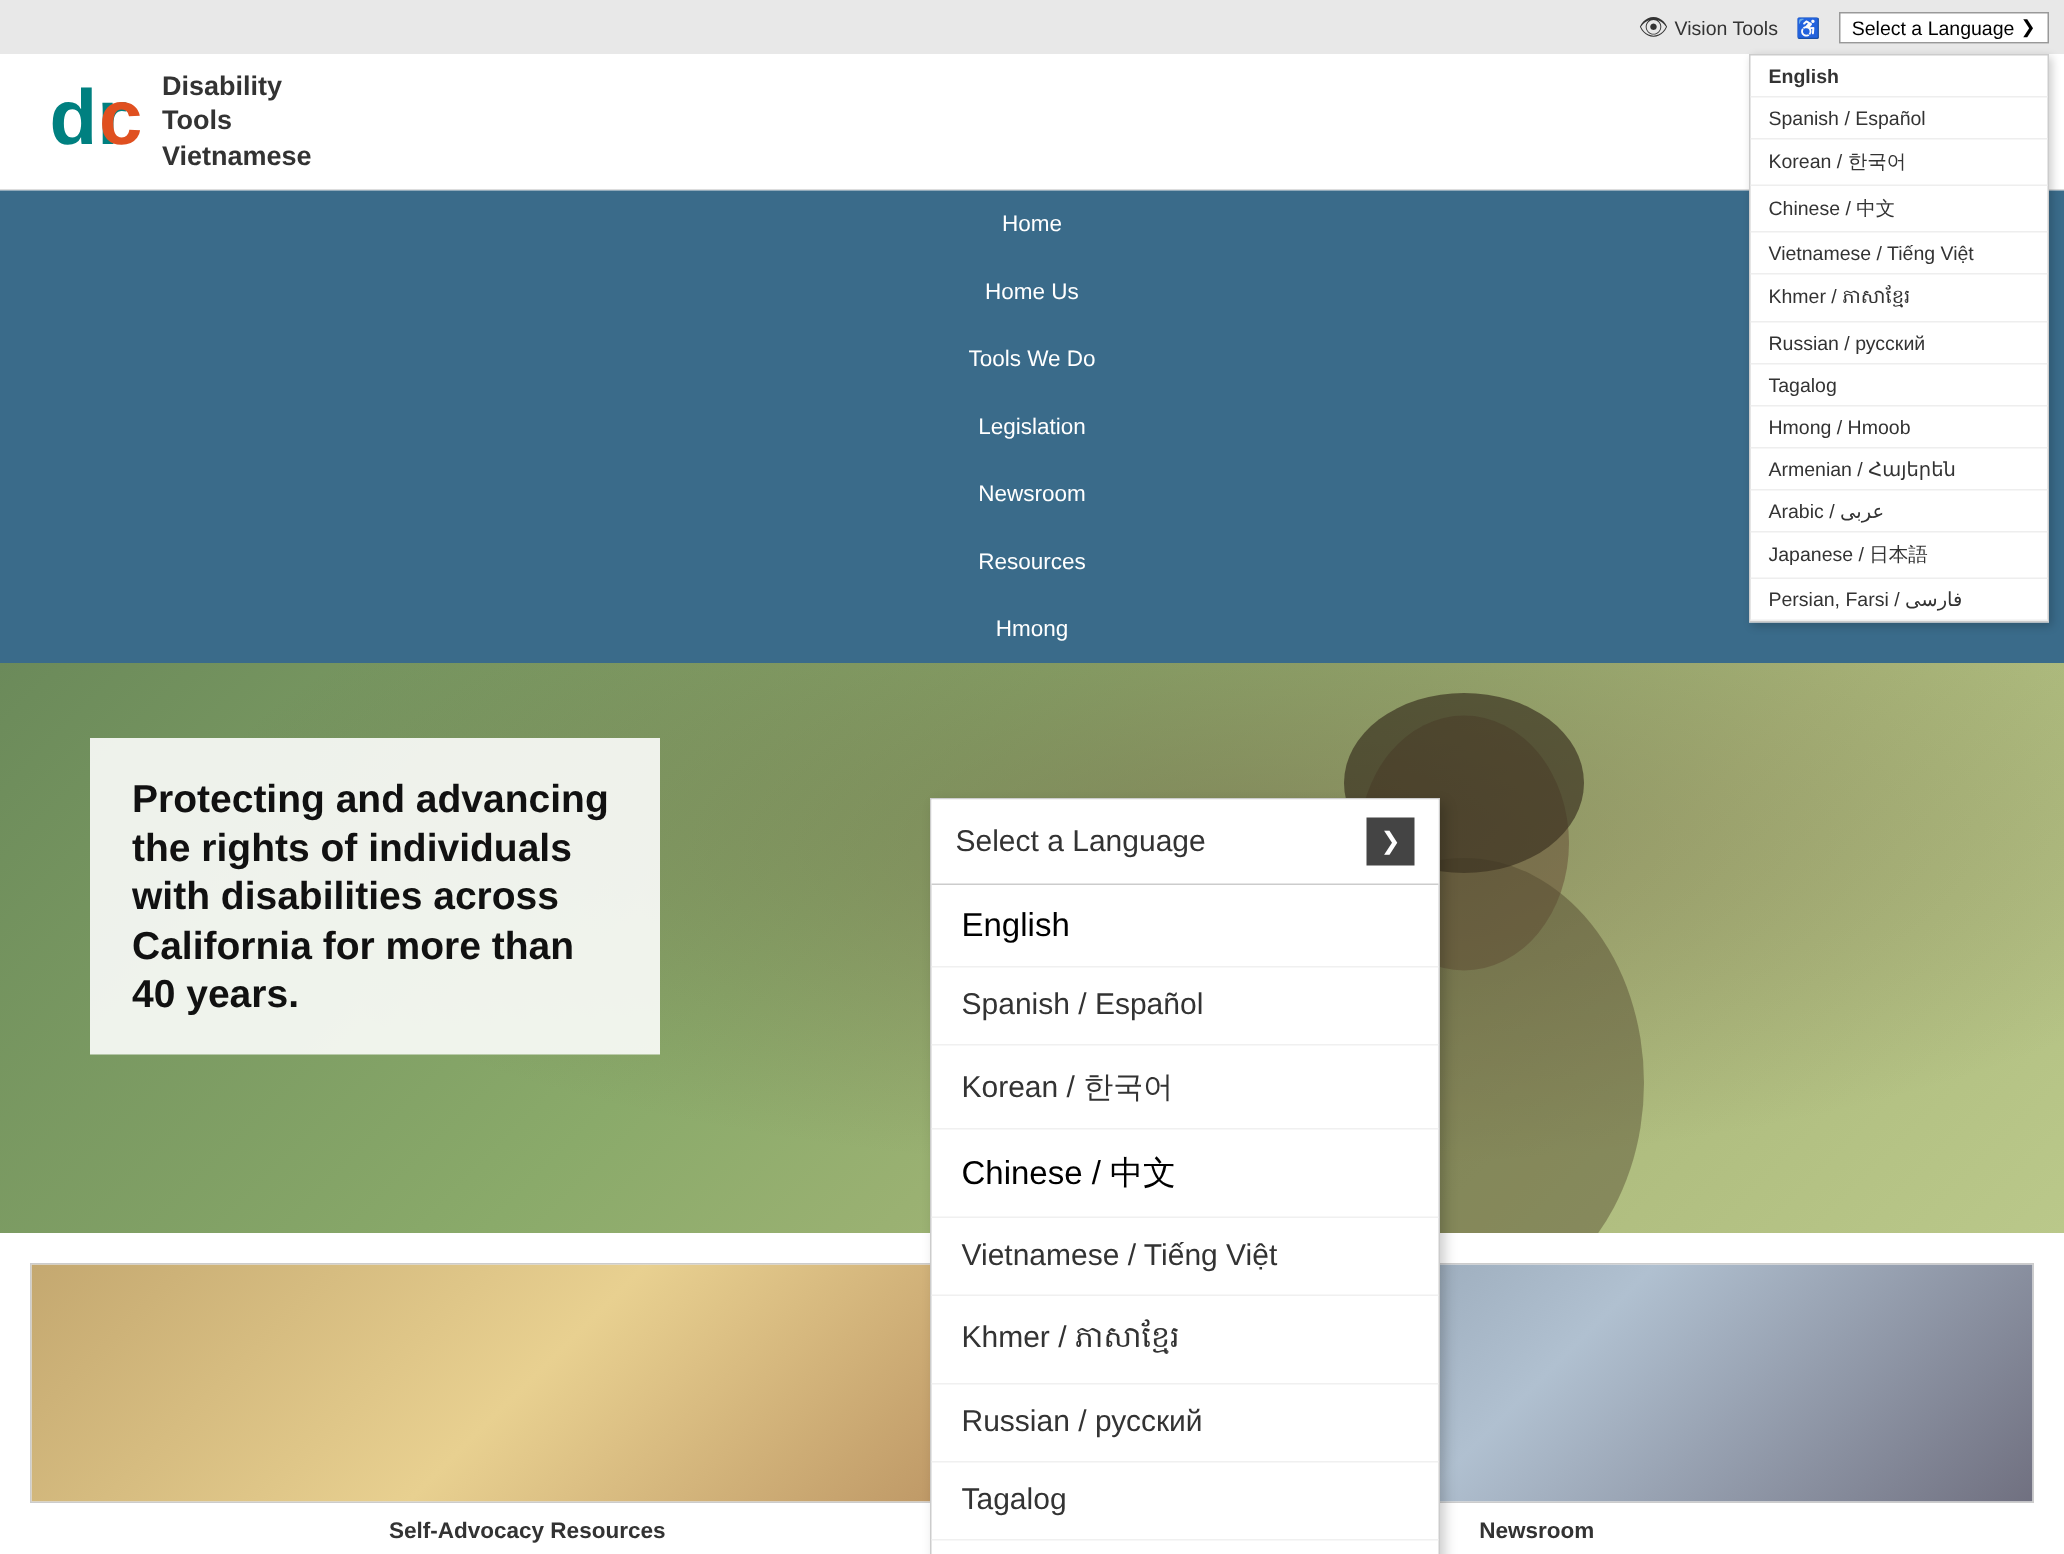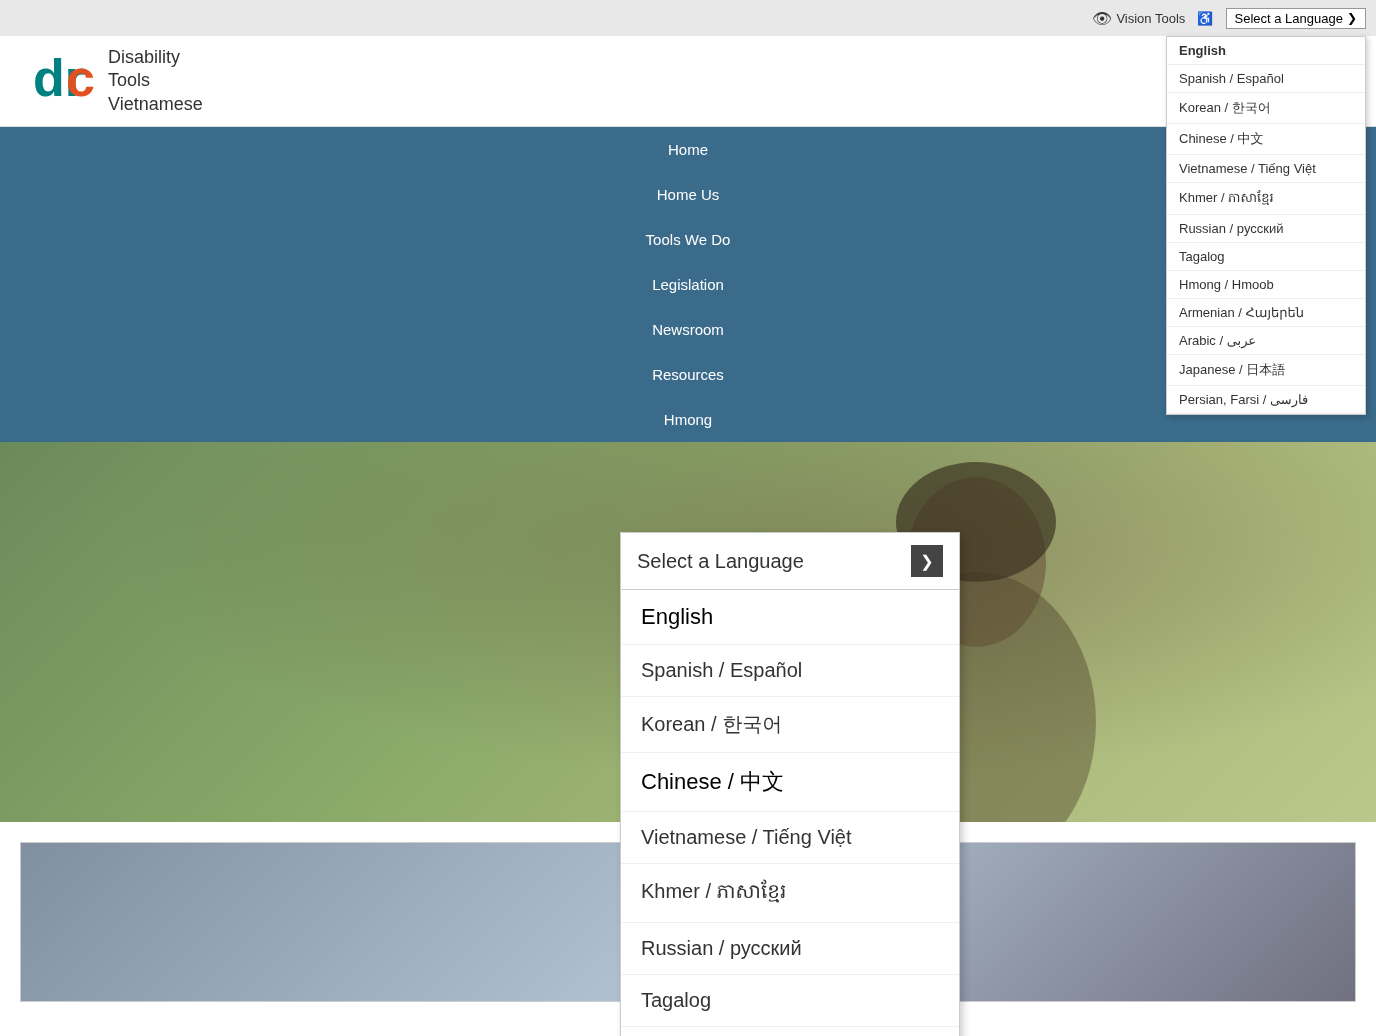--- a/index.html
+++ b/index.html
@@ -74,21 +74,21 @@
       display: flex;
       align-items: center;
       gap: 10px;
     }
     .logo-icon {
       width: 70px;
       height: 70px;
     }
     .logo-text {
       font-size: 18px;
-      font-weight: normal;
+      font-weight: bold;
       line-height: 1.3;
       color: #333;
     }
     .header-right {
       display: flex;
       align-items: center;
       gap: 8px;
     }
     .search-btn {
       background: #3a6b8a;
@@ -298,20 +298,23 @@
   <div class="hero">
     <div class="hero-bg"></div>
     <div class="hero-overlay"></div>
 
     <svg style="position:absolute;top:0;right:200px;width:400px;height:380px;opacity:0.7;" viewBox="0 0 400 380" xmlns="http://www.w3.org/2000/svg">
       <ellipse cx="200" cy="120" rx="70" ry="85" fill="#5a3a2a" opacity="0.6"></ellipse>
       <ellipse cx="200" cy="280" rx="120" ry="150" fill="#3a2a1a" opacity="0.5"></ellipse>
 
       <ellipse cx="200" cy="80" rx="80" ry="60" fill="#1a0a05" opacity="0.7"></ellipse>
     </svg>
+    <div class="hero-text-box">
+      <div class="hero-text">Protecting and advancing the rights of individuals with disabilities across California for more than 40 years.</div>
+    </div>
   </div>
 
   <div class="large-lang-dropdown">
     <div class="large-lang-header">
       <span>Select a Language</span>
       <div class="large-lang-chevron">❯</div>
     </div>
     <div class="large-lang-item highlighted">English</div>
     <div class="large-lang-item">Spanish / Español</div>
     <div class="large-lang-item">Korean / 한국어</div>
@@ -322,18 +325,22 @@
     <div class="large-lang-item">Tagalog</div>
     <div class="large-lang-item">Hmong / Hmoob</div>
     <div class="large-lang-item">Armenian / Հայերեն</div>
     <div class="large-lang-item">Arabic / عربى</div>
     <div class="large-lang-item">Japanese / 日本語</div>
     <div class="large-lang-item">Persian, Farsi / فارسی</div>
   </div>
 
   <div class="cards-section">
     <div class="card">
+      <div class="card-img-placeholder books"></div>
+      <div class="card-label">Self-Advocacy Resources</div>
+    </div>
+    <div class="card">
       <div class="card-img-placeholder glasses"></div>
       <div class="card-label">Newsroom</div>
     </div>
   </div>
 
 </div>
 
 </body></html>

